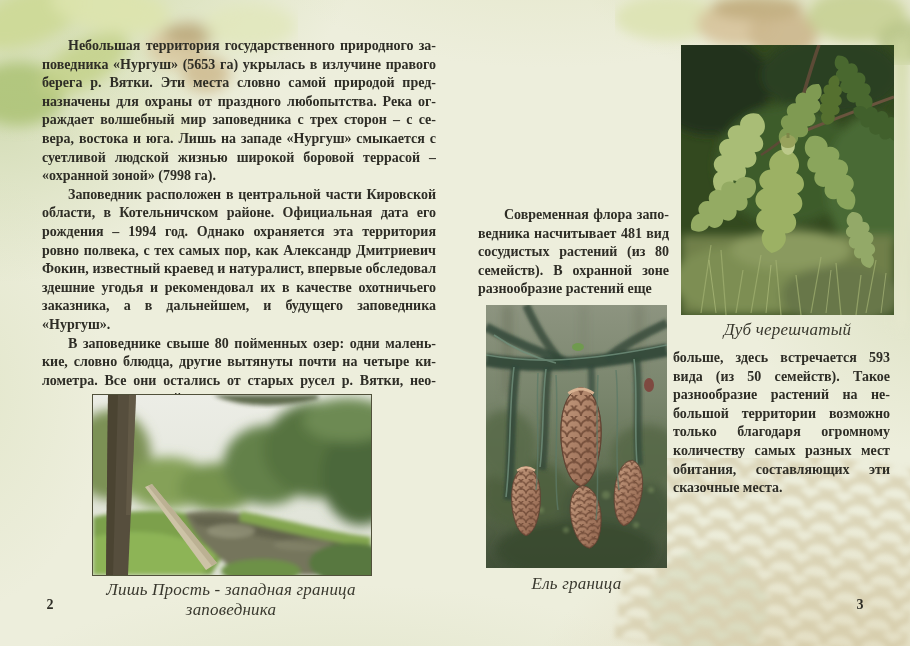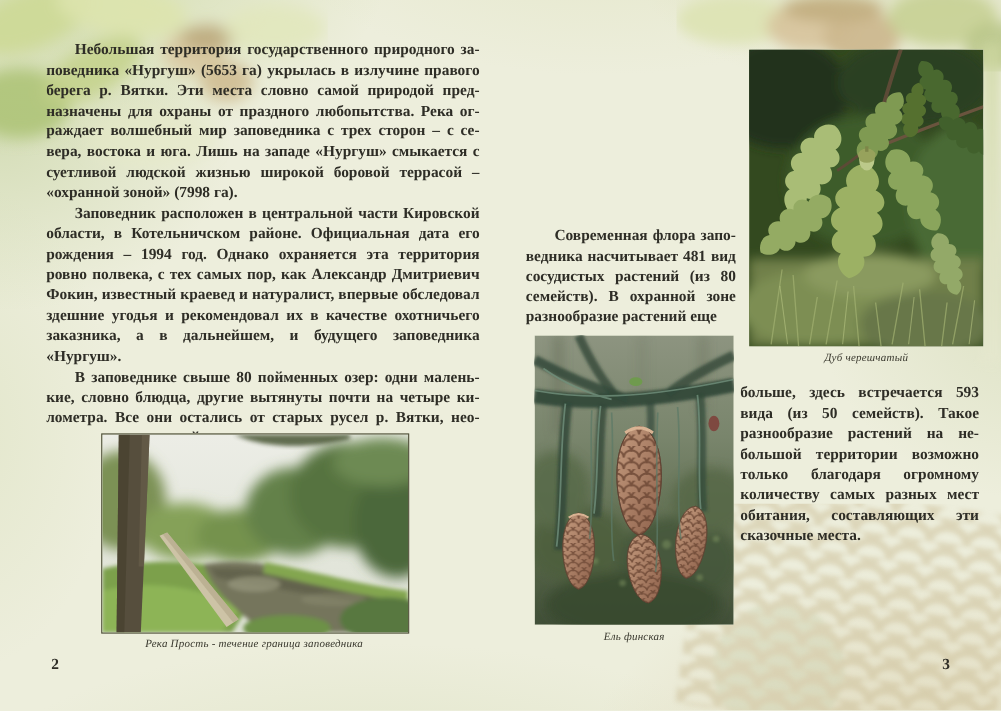--- a/index.html
+++ b/index.html
@@ -21,21 +21,21 @@
   .page{position:absolute;top:0;height:100%;}
   .page-left{left:0;width:455px;}
   .page-right{left:455px;width:455px;}
   .body-text{
     position:absolute;text-align:justify;font-size:14px;line-height:18.6px;
     font-weight:bold;color:#2e2d26;overflow:hidden;
   }
   .body-text p{margin:0;text-indent:26px;}
   .body-text p.no-indent{text-indent:0;}
   .caption{
-    position:absolute;font-style:italic;font-weight:normal;font-size:10px;
+    position:absolute;font-style:italic;font-weight:normal;font-size:17px;
     text-align:center;color:#39382e;letter-spacing:.2px;
   }
   .pagenum{position:absolute;font-size:14px;font-weight:bold;text-align:center;width:26px;}
   .photo{position:absolute;overflow:hidden;background:#c9cdb8;}
   .photo svg{display:block;width:100%;height:100%;}
   .photo-bordered{border:1px solid #51513b;}
   .decor{position:absolute;pointer-events:none;}
 </style>
 </head>
 <body>
@@ -141,21 +141,21 @@
         </g>
         <path d="M120,0 C145,12 185,14 225,4 L225,0 Z" fill="#4a5635" opacity=".85" filter="url(#r-b1)"></path>
         <path d="M52,92 L59,89 L124,168 L113,175 Z" fill="#cdc3a6"></path>
         <path d="M55,91 L59,89 L124,168 L119,171 Z" fill="#b5aa8c" opacity=".7"></path>
         <path d="M15,0 L43,0 L40,70 L35,180 L13,180 Z" fill="#564e3d"></path>
         <path d="M15,0 L25,0 L20,180 L13,180 Z" fill="#49422f" opacity=".8"></path>
         <path d="M36,0 L43,0 L40,70 L38,120 L33,120 Z" fill="#6a614c" opacity=".6"></path>
       </svg>
     </div>
 
-    <div class="caption" style="left:92px;top:580px;width:278px">Река Прость - течение граница заповедника</div>
+    <div class="caption" style="left:92px;top:580px;width:278px">Лишь Прость - западная граница заповедника</div>
 
     <div class="pagenum" style="left:37px;top:597px">2</div>
   </div>
 
   <div class="page page-right">
 
     <div class="body-text" style="left:23px;top:206px;width:191px;height:99px">
       <p>Современная флора запо­ведника насчитывает 481 вид сосудистых растений (из 80 семейств). В охранной зоне разнообразие растений еще</p>
     </div>
 
@@ -244,21 +244,21 @@
         </g>
         <g stroke="#5d7a67" stroke-width="1.5" fill="none" opacity=".75">
           <path d="M70,70 C73,120 67,170 72,205"></path>
           <path d="M112,70 C109,130 114,180 110,215"></path>
           <path d="M130,65 C134,110 128,150 133,185"></path>
           <path d="M52,68 C50,110 54,150 50,185"></path>
         </g>
       </svg>
     </div>
 
-    <div class="caption" style="left:31px;top:574px;width:181px">Ель финская</div>
+    <div class="caption" style="left:31px;top:574px;width:181px">Ель граница</div>
 
     <div class="photo" style="left:226px;top:45px;width:213px;height:270px">
       <svg viewBox="0 0 213 270" preserveAspectRatio="none">
         <defs>
           <filter id="o-b1" x="-40%" y="-40%" width="180%" height="180%">
               <feGaussianBlur stdDeviation="5"></feGaussianBlur>
             </filter>
           <path id="o-leaf" d="M0,-42 C10,-40 14,-30 10,-24 C18,-22 20,-12 13,-8 C20,-4 20,6 12,9 C18,14 16,24 8,25 C12,32 6,40 0,42 C-6,40 -12,32 -8,25 C-16,24 -18,14 -12,9 C-20,6 -20,-4 -13,-8 C-20,-12 -18,-22 -10,-24 C-14,-30 -10,-40 0,-42 Z"></path>
         </defs>
         <rect width="213" height="270" fill="#33491f"></rect>

